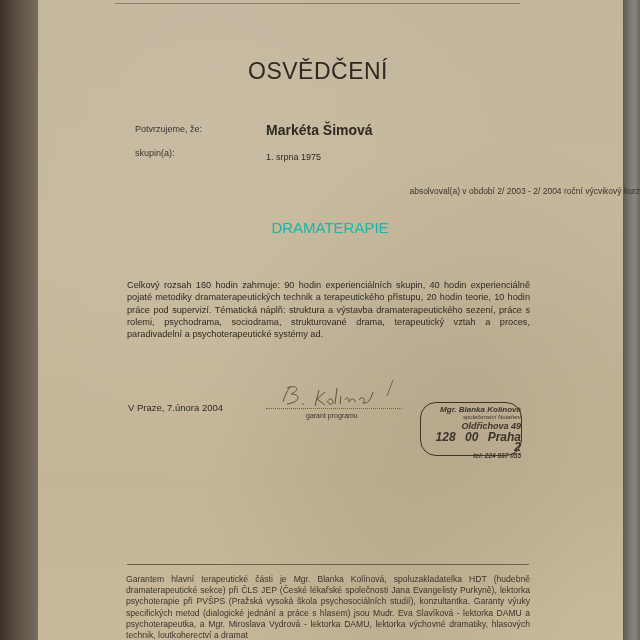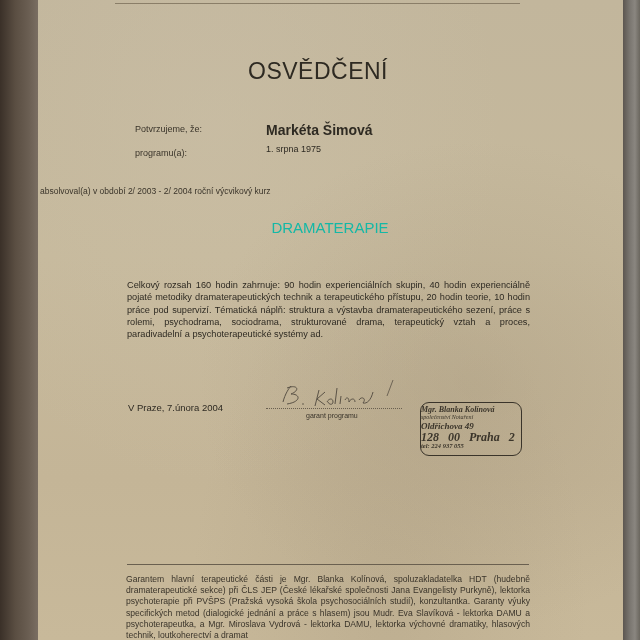--- a/index.html
+++ b/index.html
@@ -33,21 +33,21 @@
       font-size: 23px; color: #2e2a22; letter-spacing: 0.5px;
     }
     .label {
       position: absolute; font-size: 9px; color: #3a342a; padding-left: 7px;
     }
     .value {
       position: absolute; font-size: 9px; color: #2e2a22;
     }
     .value.bold { font-weight: bold; font-size: 14px; }
     .course-line {
-      position: absolute; left: 0; width: 640px; top: 186px; text-align: left;
+      position: absolute; left: 0; width: 640px; top: 186px; text-align: right;
       font-size: 8.5px; color: #3a342a; padding-left: 40px; box-sizing: border-box;
     }
     .course-name {
       position: absolute; left: 0; width: 640px; top: 219px; text-align: center;
       font-size: 15px; color: #14b8a6; padding-left: 20px; box-sizing: border-box;
     }
     .body-text {
       position: absolute; left: 127px; top: 279px; width: 403px;
       font-size: 9.2px; line-height: 12.3px; color: #2e2a22; text-align: justify;
     }
@@ -59,23 +59,23 @@
     }
     .sig-dots {
       position: absolute; left: 266px; top: 408px; width: 136px; height: 0;
       border-top: 1px dotted #6a6050;
     }
     .sig-caption {
       position: absolute; left: 306px; top: 412px; font-size: 7px; color: #3a342a;
     }
     .stamp {
       position: absolute; left: 420px; top: 402px; width: 100px; height: 52px;
-      border: 1.5px solid #3a342a; border-radius: 9px;
-      font-family: Liberation Serif, serif; font-style: italic; color: #3a342a;
-      text-align: left;
+      border: 1.5px solid #3a342a; border-radius: 16px;
+      font-family: Liberation Sans, sans-serif; font-style: italic; color: #3a342a;
+      text-align: right;
     }
     .stamp .s1 { font-size: 8px; font-weight: bold; margin-top: 2px; line-height: 9px; }
     .stamp .s2 { font-size: 6px; line-height: 7px; }
     .stamp .s3 { font-size: 9px; font-weight: bold; line-height: 11px; }
     .stamp .s4 { font-size: 12px; font-weight: bold; line-height: 10px; word-spacing: 6px; }
     .stamp .s5 { font-size: 6.5px; font-weight: bold; line-height: 8px; }
     .bottom-rule {
       position: absolute; left: 127px; top: 564px; width: 402px; height: 1px;
       background: #6a6050;
     }
@@ -91,22 +91,22 @@
 <div class="paper"></div>
 <div class="right-strip"></div>
 
 <div class="top-rule"></div>
 
 <div class="title">OSVĚDČENÍ</div>
 
 <div class="label" style="left:128px; top:124px;">Potvrzujeme, že:</div>
 <div class="value bold" style="left:266px; top:122px;">Markéta  Šimová</div>
 
-<div class="label" style="left:128px; top:148px;">programu(a):</div>
-<div class="value" style="left:266px; top:144px;">1. srpna 1975</div>
+<div class="label" style="left:128px; top:148px;">skupin(a):</div>
+<div class="value" style="left:266px; top:152px;">1. srpna 1975</div>
 
 <div class="course-line">absolvoval(a) v období 2/ 2003 - 2/ 2004 roční výcvikový kurz</div>
 <div class="course-name">DRAMATERAPIE</div>
 
 <div class="body-text">Celkový rozsah 160 hodin zahrnuje: 90 hodin experienciálních skupin, 40 hodin experienciálně pojaté metodiky dramaterapeutických technik a terapeutického přístupu, 20 hodin teorie, 10 hodin práce pod supervizí. Tématická náplň: struktura a výstavba dramaterapeutického sezení, práce s rolemi, psychodrama, sociodrama, strukturované drama, terapeutický vztah a proces, paradivadelní a psychoterapeutické systémy ad.</div>
 
 <div class="place-date">V Praze, 7.února 2004</div>
 
 <svg class="signature" viewBox="0 0 130 30">
   <path d="M8 22 C10 14, 14 8, 16 6 M12 8 C22 4, 26 10, 16 14 C26 14, 26 22, 12 24" fill="none" stroke="#5a5246" stroke-width="1"></path>

